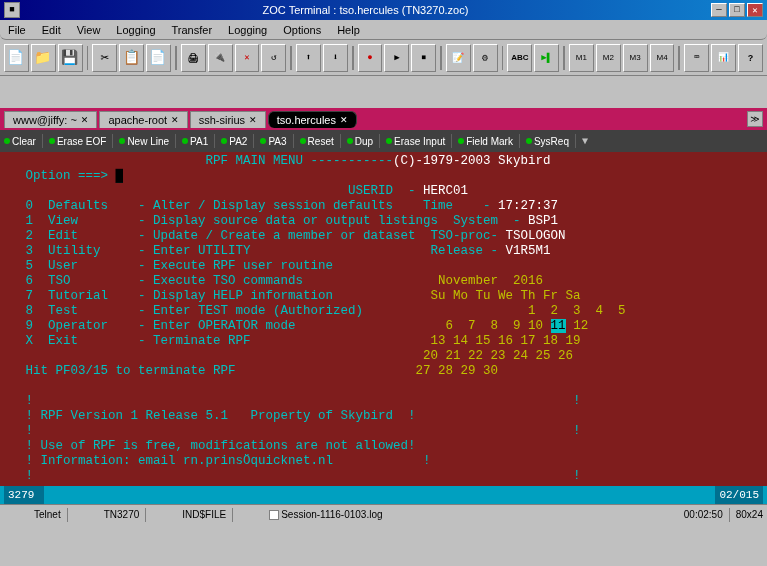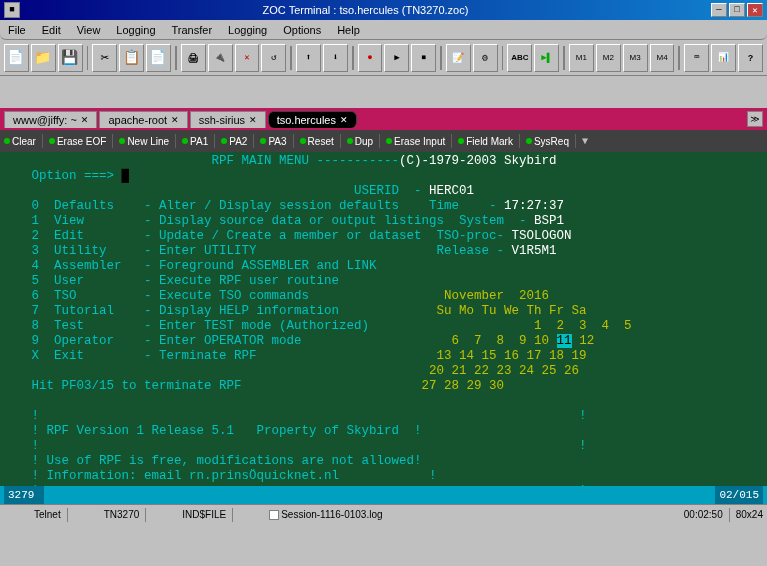--- a/index.html
+++ b/index.html
@@ -157,25 +157,25 @@
       background: #606060;
     }
     .fkey-arrow {
       color: #c0c0c0;
       font-size: 10px;
       cursor: pointer;
     }
 
     
     #terminal {
-      background: #14532d;
+      background: #7f1d1d;
       color: #00c000;
       width: 100%;
       height: 334px;
-      padding: 2px 24px;
+      padding: 2px 18px;
       font-family: 'Courier New', Courier, monospace;
       font-size: 12.5px;
       line-height: 15px;
       overflow: hidden;
       position: relative;
     }
     .term-line {
       white-space: pre;
       height: 15px;
     }
@@ -401,21 +401,20 @@
 </div>
 
 <div id="terminal">
   <div class="term-line cyan">&nbsp;&nbsp;&nbsp;&nbsp;&nbsp;&nbsp;&nbsp;&nbsp;&nbsp;&nbsp;&nbsp;&nbsp;&nbsp;&nbsp;&nbsp;&nbsp;&nbsp;&nbsp;&nbsp;&nbsp;&nbsp;&nbsp;&nbsp;&nbsp;&nbsp;RPF MAIN MENU -----------<span class="white">(C)-1979-2003 Skybird</span></div>
   <div class="term-line cyan">&nbsp;Option ===&gt;&nbsp;<span style="background:#00c0c0;color:#000;">█</span></div>
   <div class="term-line"><span class="cyan">&nbsp;&nbsp;&nbsp;&nbsp;&nbsp;&nbsp;&nbsp;&nbsp;&nbsp;&nbsp;&nbsp;&nbsp;&nbsp;&nbsp;&nbsp;&nbsp;&nbsp;&nbsp;&nbsp;&nbsp;&nbsp;&nbsp;&nbsp;&nbsp;&nbsp;&nbsp;&nbsp;&nbsp;&nbsp;&nbsp;&nbsp;&nbsp;&nbsp;&nbsp;&nbsp;&nbsp;&nbsp;&nbsp;&nbsp;&nbsp;&nbsp;&nbsp;&nbsp;&nbsp;USERID&nbsp;&nbsp;-&nbsp;</span><span class="white">HERC01</span></div>
   <div class="term-line"><span class="cyan">&nbsp;0&nbsp;&nbsp;Defaults&nbsp;&nbsp;&nbsp;&nbsp;-&nbsp;Alter / Display session defaults&nbsp;&nbsp;&nbsp;&nbsp;Time&nbsp;&nbsp;&nbsp;&nbsp;-&nbsp;</span><span class="white">17:27:37</span></div>
   <div class="term-line"><span class="cyan">&nbsp;1&nbsp;&nbsp;View&nbsp;&nbsp;&nbsp;&nbsp;&nbsp;&nbsp;&nbsp;&nbsp;-&nbsp;Display source data or output listings&nbsp;&nbsp;System&nbsp;&nbsp;-&nbsp;</span><span class="white">BSP1</span></div>
   <div class="term-line"><span class="cyan">&nbsp;2&nbsp;&nbsp;Edit&nbsp;&nbsp;&nbsp;&nbsp;&nbsp;&nbsp;&nbsp;&nbsp;-&nbsp;Update / Create a member or dataset&nbsp;&nbsp;TSO-proc-&nbsp;</span><span class="white">TSOLOGON</span></div>
   <div class="term-line"><span class="cyan">&nbsp;3&nbsp;&nbsp;Utility&nbsp;&nbsp;&nbsp;&nbsp;&nbsp;-&nbsp;Enter UTILITY&nbsp;&nbsp;&nbsp;&nbsp;&nbsp;&nbsp;&nbsp;&nbsp;&nbsp;&nbsp;&nbsp;&nbsp;&nbsp;&nbsp;&nbsp;&nbsp;&nbsp;&nbsp;&nbsp;&nbsp;&nbsp;&nbsp;&nbsp;&nbsp;Release&nbsp;-&nbsp;</span><span class="white">V1R5M1</span></div>
-  <div class="term-line cyan">&nbsp;4&nbsp;&nbsp;Assembler&nbsp;&nbsp;&nbsp;-&nbsp;Foreground ASSEMBLER and LINK</div>
   <div class="term-line cyan">&nbsp;5&nbsp;&nbsp;User&nbsp;&nbsp;&nbsp;&nbsp;&nbsp;&nbsp;&nbsp;&nbsp;-&nbsp;Execute RPF user routine</div>
   <div class="term-line"><span class="cyan">&nbsp;6&nbsp;&nbsp;TSO&nbsp;&nbsp;&nbsp;&nbsp;&nbsp;&nbsp;&nbsp;&nbsp;&nbsp;-&nbsp;Execute TSO commands&nbsp;&nbsp;&nbsp;&nbsp;&nbsp;&nbsp;&nbsp;&nbsp;&nbsp;&nbsp;&nbsp;&nbsp;&nbsp;&nbsp;&nbsp;&nbsp;&nbsp;&nbsp;</span><span class="yellow">November&nbsp;&nbsp;2016</span></div>
   <div class="term-line"><span class="cyan">&nbsp;7&nbsp;&nbsp;Tutorial&nbsp;&nbsp;&nbsp;&nbsp;-&nbsp;Display HELP information&nbsp;&nbsp;&nbsp;&nbsp;&nbsp;&nbsp;&nbsp;&nbsp;&nbsp;&nbsp;&nbsp;&nbsp;&nbsp;</span><span class="yellow">Su Mo Tu We Th Fr Sa</span></div>
   <div class="term-line"><span class="cyan">&nbsp;8&nbsp;&nbsp;Test&nbsp;&nbsp;&nbsp;&nbsp;&nbsp;&nbsp;&nbsp;&nbsp;-&nbsp;Enter TEST mode (Authorized)&nbsp;&nbsp;&nbsp;&nbsp;&nbsp;&nbsp;&nbsp;&nbsp;&nbsp;&nbsp;&nbsp;&nbsp;&nbsp;&nbsp;&nbsp;&nbsp;&nbsp;&nbsp;&nbsp;&nbsp;&nbsp;</span><span class="yellow">&nbsp;1&nbsp;&nbsp;2&nbsp;&nbsp;3&nbsp;&nbsp;4&nbsp;&nbsp;5</span></div>
   <div class="term-line"><span class="cyan">&nbsp;9&nbsp;&nbsp;Operator&nbsp;&nbsp;&nbsp;&nbsp;-&nbsp;Enter OPERATOR mode&nbsp;&nbsp;&nbsp;&nbsp;&nbsp;&nbsp;&nbsp;&nbsp;&nbsp;&nbsp;&nbsp;&nbsp;&nbsp;&nbsp;&nbsp;&nbsp;&nbsp;&nbsp;&nbsp;</span><span class="yellow">&nbsp;6&nbsp;&nbsp;7&nbsp;&nbsp;8&nbsp;&nbsp;9 10&nbsp;</span><span style="background:#00c0c0;color:#000;">11</span><span class="yellow"> 12</span></div>
   <div class="term-line"><span class="cyan">&nbsp;X&nbsp;&nbsp;Exit&nbsp;&nbsp;&nbsp;&nbsp;&nbsp;&nbsp;&nbsp;&nbsp;-&nbsp;Terminate RPF&nbsp;&nbsp;&nbsp;&nbsp;&nbsp;&nbsp;&nbsp;&nbsp;&nbsp;&nbsp;&nbsp;&nbsp;&nbsp;&nbsp;&nbsp;&nbsp;&nbsp;&nbsp;&nbsp;&nbsp;&nbsp;&nbsp;&nbsp;&nbsp;</span><span class="yellow">13 14 15 16 17 18 19</span></div>
   <div class="term-line"><span class="cyan">&nbsp;&nbsp;&nbsp;&nbsp;&nbsp;&nbsp;&nbsp;&nbsp;&nbsp;&nbsp;&nbsp;&nbsp;&nbsp;&nbsp;&nbsp;&nbsp;&nbsp;&nbsp;&nbsp;&nbsp;&nbsp;&nbsp;&nbsp;&nbsp;&nbsp;&nbsp;&nbsp;&nbsp;&nbsp;&nbsp;&nbsp;&nbsp;&nbsp;&nbsp;&nbsp;&nbsp;&nbsp;&nbsp;&nbsp;&nbsp;&nbsp;&nbsp;&nbsp;&nbsp;&nbsp;&nbsp;&nbsp;&nbsp;&nbsp;&nbsp;&nbsp;&nbsp;&nbsp;&nbsp;</span><span class="yellow">20 21 22 23 24 25 26</span></div>
   <div class="term-line"><span class="cyan">&nbsp;Hit PF03/15 to terminate RPF&nbsp;&nbsp;&nbsp;&nbsp;&nbsp;&nbsp;&nbsp;&nbsp;&nbsp;&nbsp;&nbsp;&nbsp;&nbsp;&nbsp;&nbsp;&nbsp;&nbsp;&nbsp;&nbsp;&nbsp;&nbsp;&nbsp;&nbsp;&nbsp;</span><span class="yellow">27 28 29 30</span></div>
   <div class="term-line">&nbsp;</div>
   <div class="term-line cyan">&nbsp;!&nbsp;&nbsp;&nbsp;&nbsp;&nbsp;&nbsp;&nbsp;&nbsp;&nbsp;&nbsp;&nbsp;&nbsp;&nbsp;&nbsp;&nbsp;&nbsp;&nbsp;&nbsp;&nbsp;&nbsp;&nbsp;&nbsp;&nbsp;&nbsp;&nbsp;&nbsp;&nbsp;&nbsp;&nbsp;&nbsp;&nbsp;&nbsp;&nbsp;&nbsp;&nbsp;&nbsp;&nbsp;&nbsp;&nbsp;&nbsp;&nbsp;&nbsp;&nbsp;&nbsp;&nbsp;&nbsp;&nbsp;&nbsp;&nbsp;&nbsp;&nbsp;&nbsp;&nbsp;&nbsp;&nbsp;&nbsp;&nbsp;&nbsp;&nbsp;&nbsp;&nbsp;&nbsp;&nbsp;&nbsp;&nbsp;&nbsp;&nbsp;&nbsp;&nbsp;&nbsp;&nbsp;&nbsp;!</div>

